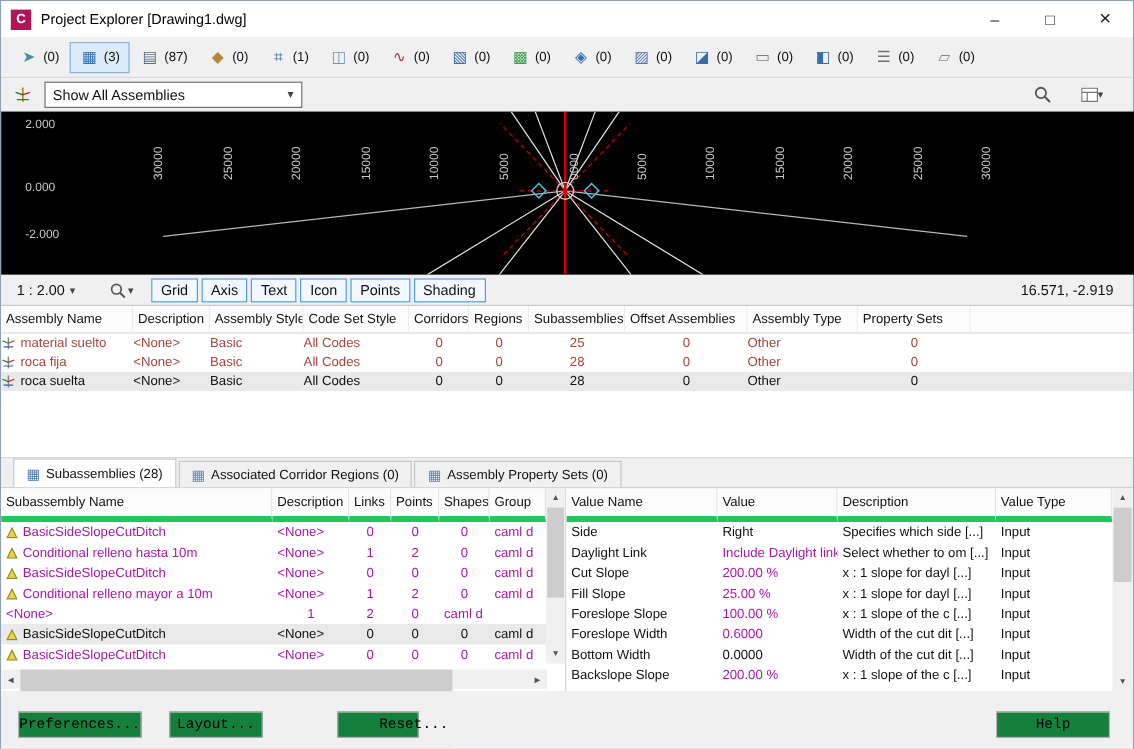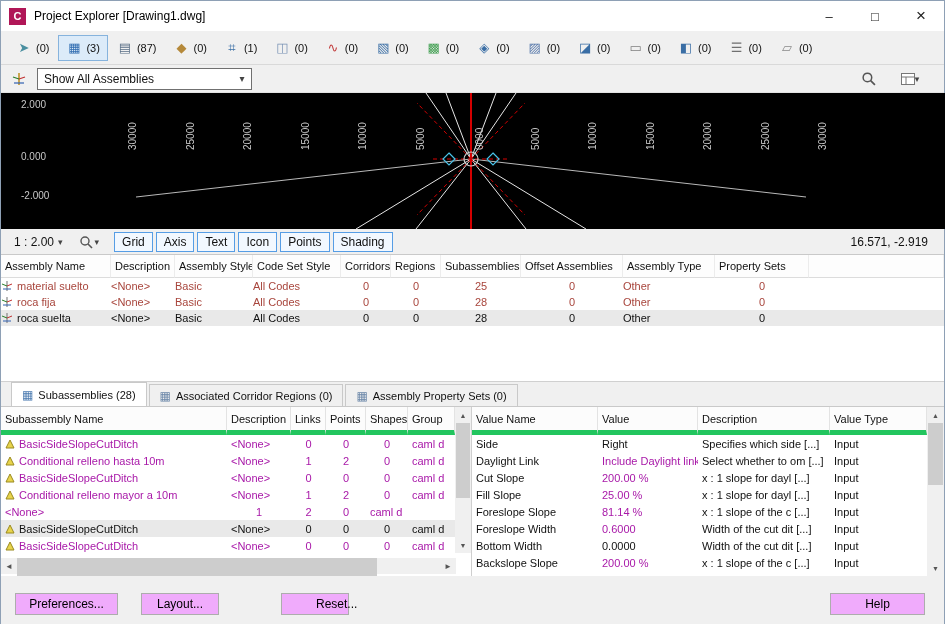--- a/index.html
+++ b/index.html
@@ -54,21 +54,21 @@
   #preview-svg { position:absolute; inset:0; }
   .pl { stroke:#e6e6e6; stroke-width:1; }
   .pl-dim { stroke:#b9b9b9; stroke-width:1; }
   .rl { stroke:#d40000; stroke-width:2; }
   .rd { stroke:#d40000; stroke-width:1; stroke-dasharray:4 3; }
   .cring { fill:none; stroke:#cfcfcf; stroke-width:1.2; }
   .dia { fill:none; stroke:#49c4ea; stroke-width:1.2; }
 
   
   #previewbar { position:absolute; top:228px; left:0; width:100%; height:26px; background:#f0f0f0; border-bottom:1px solid #c9c9c9; display:flex; align-items:center; padding:0 8px; gap:3px; }
-  .scale-combo { display:flex; align-items:center; gap:4px; padding:2px 5px; margin-right:4px; }
+  .scale-combo { display:flex; align-items:center; gap:4px; padding:2px 5px; margin-right:16px; }
   .zoom-btn { display:flex; align-items:center; gap:2px; padding:2px 4px; margin-right:8px; }
   .toggle { height:20px; padding:0 7px; background:#f2f8ff; border:1px solid #569de5; font-size:12px; display:flex; align-items:center; color:#111; }
   .coords { margin-left:auto; font-size:12px; padding-right:8px; }
 
   
   #assembly-section { position:absolute; top:254px; left:0; width:100%; height:127px; background:#fff; border-bottom:1px solid #d0d0d0; overflow:hidden; }
   .agrid { display:grid; grid-template-columns:110px 64px 78px 88px 50px 50px 80px 102px 92px 94px 1fr; }
   .atable-header .hcell { padding:5px 4px; font-size:11px; background:#fdfdfd; border-right:1px solid #ececec; border-bottom:1px solid #dcdcdc; white-space:nowrap; overflow:hidden; }
   .arow { height:16px; align-items:center; }
   .arow .cell { font-size:11px; padding:0 0; white-space:nowrap; overflow:hidden; }
@@ -110,21 +110,21 @@
   .hscroll .sb-btn { height:16px; width:16px; font-size:8px; }
   .sb-track { flex:1; position:relative; }
   .sb-thumb { position:absolute; left:1px; right:1px; background:#cdcdcd; }
   #left-pane .sb-thumb { top:0; height:75px; }
   #right-pane .sb-thumb { top:0; height:62px; }
   .hscroll { position:absolute; left:0; bottom:2px; width:455px; height:16px; background:#f0f0f0; display:flex; }
   .hscroll .sb-thumb { top:1px; bottom:1px; left:0; width:360px; right:auto; }
 
   
   #footer { position:absolute; top:575px; left:0; width:100%; height:49px; background:#f0f0f0; }
-  .btn { position:absolute; top:17px; height:22px; background:#f0abfc; border:1px solid #adadad; font-family:Liberation Sans, sans-serif; font-size:12px; }
+  .btn { position:absolute; top:17px; height:22px; background:#15803d; border:1px solid #adadad; font-family:Liberation Mono, monospace; font-size:12px; }
   #btn-pref { left:14px; width:103px; }
   #btn-layout { left:140px; width:78px; }
   #btn-reset { left:280px; width:68px;padding-left:34px; }
   #btn-help { right:19px; width:95px; }
 </style>
 </head>
 <body>
 
 <div id="window">
 
@@ -580,21 +580,21 @@
 
           <div class="pgrid prow">
             <div class="cell">Fill Slope</div>
             <div class="cell modified">25.00 %</div>
             <div class="cell">x : 1 slope for dayl [...]</div>
             <div class="cell">Input</div>
           </div>
 
           <div class="pgrid prow">
             <div class="cell">Foreslope Slope</div>
-            <div class="cell modified">81.14 %</div>
+            <div class="cell modified">100.00 %</div>
             <div class="cell">x : 1 slope of the c [...]</div>
             <div class="cell">Input</div>
           </div>
 
           <div class="pgrid prow">
             <div class="cell">Foreslope Width</div>
             <div class="cell modified">0.6000</div>
             <div class="cell">Width of the cut dit [...]</div>
             <div class="cell">Input</div>
           </div>

